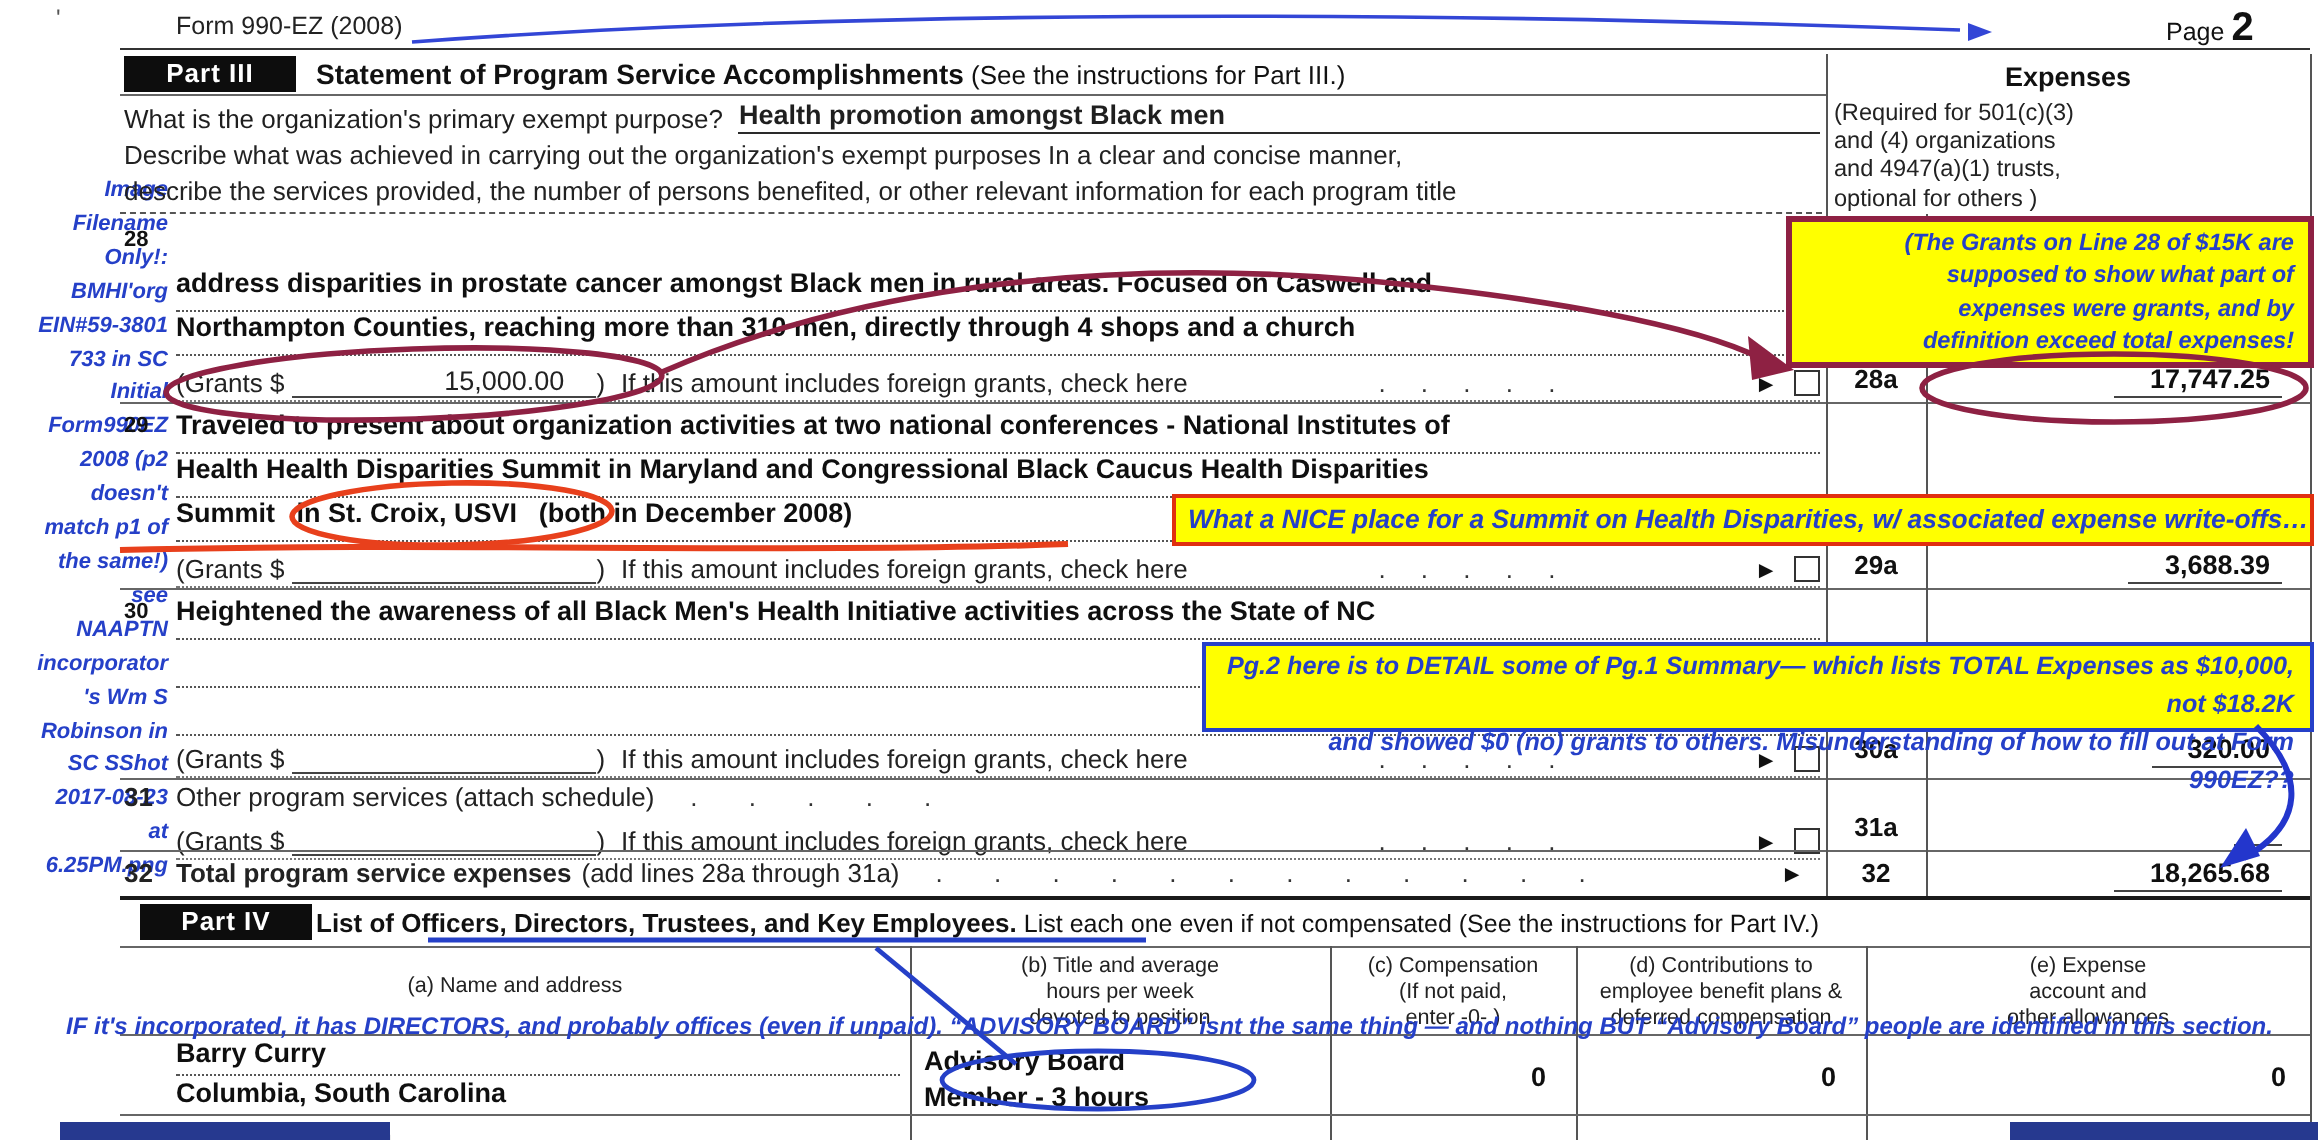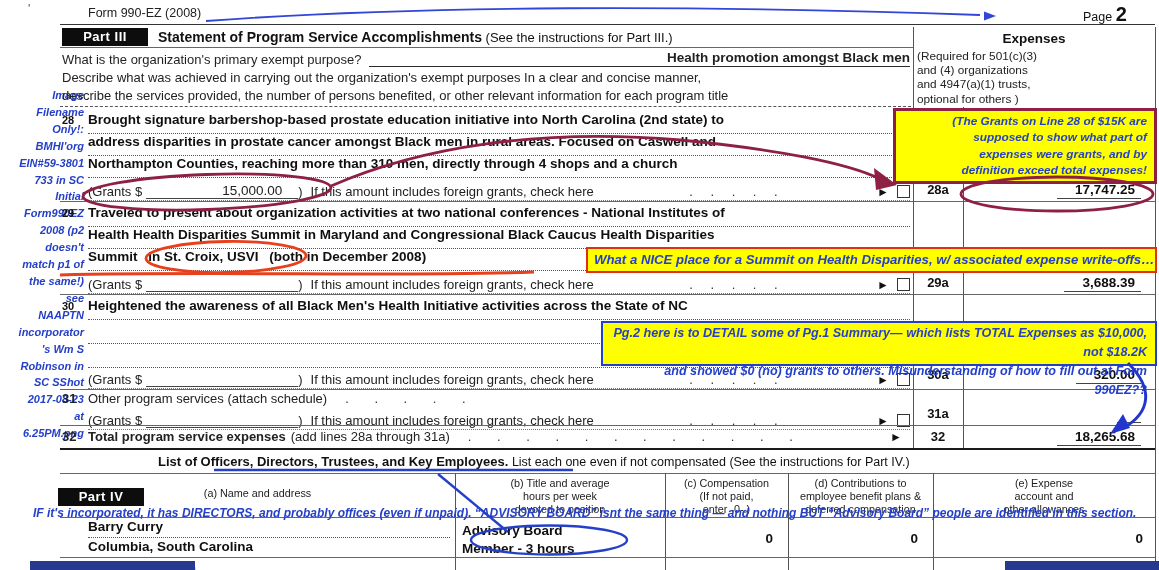--- a/index.html
+++ b/index.html
@@ -15,21 +15,21 @@
   .page-label .pg-num { font-size:20px; font-weight:bold; }
   .top-rule { position:absolute; left:60px; top:24px; width:1095px; border-top:1.6px solid #333; }
 
   
   .part-chip { position:absolute; background:#0d0d0d; color:#fff; font-weight:bold; font-size:13px;
                width:86px; height:18px; text-align:center; line-height:18px; letter-spacing:.5px; }
   .part-title { position:absolute; font-size:13px; color:#111; white-space:nowrap; }
   .part-title b { font-size:14px; }
 
   
-  .purpose-row { position:absolute; left:62px; top:50px; width:848px; display:flex; align-items:flex-end; font-size:13px;text-align:right; }
+  .purpose-row { position:absolute; left:62px; top:50px; width:848px; display:flex; align-items:flex-end; font-size:13px; }
   .purpose-answer { flex:1; margin-left:8px; font-weight:bold; font-size:13.5px; border-bottom:1.6px solid #2a2a2a; padding-bottom:1px; }
   .describe-line { position:absolute; left:62px; width:848px; font-size:13px; color:#222; }
   .describe-sep { position:absolute; left:60px; top:106px; width:851px; border-top:1.6px dashed #555; }
 
   .expenses-hdr { position:absolute; left:913px; top:31px; width:242px; text-align:center; font-weight:bold; font-size:13.5px; color:#111; }
   .expenses-note { position:absolute; left:917px; top:49px; width:236px; font-size:11.8px; line-height:14.2px; color:#222; }
 
   .lnum { position:absolute; left:62px; width:24px; font-weight:bold; font-size:11px; color:#111; }
   .desc-line { position:absolute; left:88px; width:822px; height:22px; font-weight:bold; font-size:13.5px; color:#0f0f0f;
                border-bottom:1.4px dotted #555; white-space:nowrap; overflow:visible; }
@@ -124,21 +124,20 @@
 
   <div class="purpose-row">
     <span>What is the organization's primary exempt purpose?</span>
     <span class="purpose-answer">Health promotion amongst Black men</span>
   </div>
   <div class="describe-line" style="top:70px;">Describe what was achieved in carrying out the organization's exempt purposes In a clear and concise manner,</div>
   <div class="describe-line" style="top:88px;">describe the services provided, the number of persons benefited, or other relevant information for each program title</div>
   <div class="describe-sep"></div>
 
   <div class="lnum" style="top:114px;">28</div>
-  <div class="desc-line" style="top:112px;">Brought signature barbershop-based prostate education initiative into North Carolina (2nd state) to</div>
   <div class="desc-line" style="top:134px;">address disparities in prostate cancer amongst Black men in rural areas.  Focused on Caswell and</div>
   <div class="desc-line" style="top:156px;">Northampton Counties, reaching more than 310 men, directly through 4 shops and a church</div>
   <div class="grants-row" style="top:180px;">
     <span>(Grants $</span>
     <span class="g-blank">15,000.00</span>
     <span class="g-paren">)</span>
     <span>If this amount includes foreign grants, check here</span>
     <span class="g-dots">. . . . .</span>
     <span class="ptr">►</span>
     <span class="cbx"></span>
@@ -211,21 +210,21 @@
     <span class="ptr">►</span>
   </div>
   <div class="code-cell" style="top:429px;">32</div>
   <div class="amount-cell" style="top:429px;"><span>18,265.68</span></div>
   <div class="hsep heavy" style="left:60px; top:448px; width:1095px;"></div>
 
   <div class="vline" style="left:913px; top:27px; height:421px;"></div>
   <div class="vline" style="left:963px; top:107px; height:341px;"></div>
   <div class="vline" style="left:1155px; top:27px; height:543px;"></div>
 
-  <div class="part-chip" style="left:58px; top:452px;margin-top:36px;">Part IV</div>
+  <div class="part-chip" style="left:70px; top:452px;">Part IV</div>
   <div class="part-title" style="left:158px; top:454px; font-size:12.5px;">
     <b style="font-size:13px;">List of Officers, Directors, Trustees, and Key Employees.</b>
     <span>List each one even if not compensated  (See the instructions for Part IV.)</span>
   </div>
   <div class="hsep" style="left:60px; top:473px; width:1095px;"></div>
 
   <div class="p4-colhdr" style="left:60px;  top:487px; width:395px;">(a) Name and address</div>
   <div class="p4-colhdr pre" style="left:457px; top:477px; width:206px;">(b) Title and average
 hours per week
 devoted to position</div>

